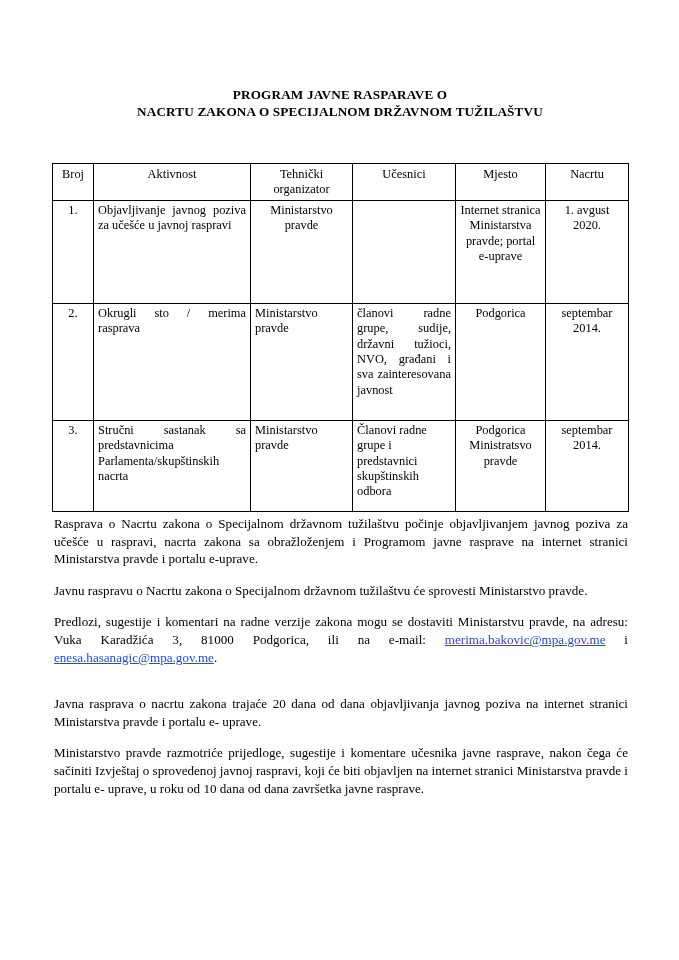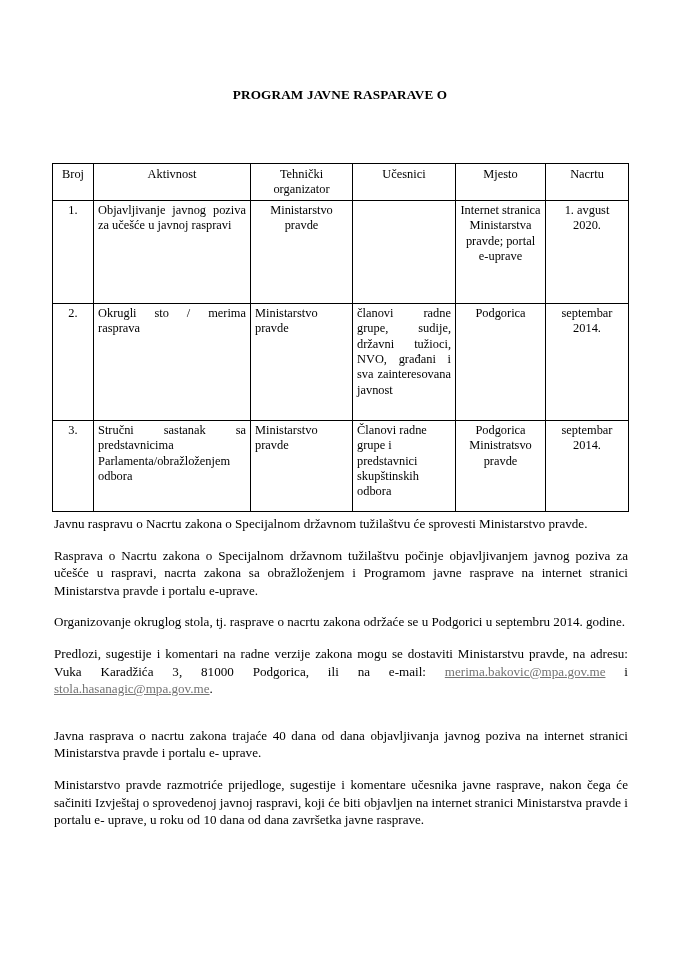--- a/index.html
+++ b/index.html
@@ -87,31 +87,32 @@
   }
   .para {
     text-align: justify;
     text-justify: inter-word;
     margin: 0 0 14px 0;
   }
   .para:last-child { margin-bottom: 12px; }
   .para.gap-big { margin-bottom: 29px; }
 
   .mail-link {
-    color: #737373;
+    color: #1d4ed8;
     text-decoration: underline;
   }
 </style>
 </head>
 <body>
 
 <div class="page">
 
   <div class="title-block">
     <span class="title-line">PROGRAM JAVNE RASPARAVE O</span>
+    <span class="title-line">NACRTU ZAKONA O SPECIJALNOM DRŽAVNOM TUŽILAŠTVU</span>
   </div>
 
   <table class="program-table">
     <colgroup>
       <col class="col-broj">
         <col class="col-aktivnost">
         <col class="col-tehnicki">
       <col class="col-ucesnici">
         <col class="col-mjesto">
         <col class="col-datum">
@@ -138,38 +139,37 @@
       <tr class="r2">
         <td class="c-center bold">2.</td>
         <td class="c-just">Okrugli sto / merima rasprava</td>
         <td class="c-left">Ministarstvo pravde</td>
         <td class="c-just">članovi radne grupe, sudije, državni tužioci, NVO, građani i sva zainteresovana javnost</td>
         <td class="c-center">Podgorica</td>
         <td class="c-center">septembar 2014.</td>
       </tr>
       <tr class="r3">
         <td class="c-center bold">3.</td>
-        <td class="c-just">Stručni sastanak sa predstavnicima Parlamenta/obražloženjem odbora</td>
+        <td class="c-just">Stručni sastanak sa predstavnicima Parlamenta/skupštinskih nacrta</td>
         <td class="c-left">Ministarstvo pravde</td>
         <td class="c-left">Članovi radne grupe i predstavnici skupštinskih odbora</td>
         <td class="c-center">Podgorica Ministratsvo pravde</td>
         <td class="c-center">septembar 2014.</td>
       </tr>
     </tbody>
   </table>
 
   <div class="body-block">
 
+    <p class="para">Rasprava o Nacrtu zakona o Specijalnom državnom tužilaštvu počinje objavljivanjem javnog poziva za učešće u raspravi, nacrta zakona sa obražloženjem i Programom javne rasprave na internet stranici Ministarstva pravde i portalu e-uprave.</p>
+
     <p class="para">Javnu raspravu o Nacrtu zakona o Specijalnom državnom tužilaštvu će sprovesti Ministarstvo pravde.</p>
 
-    <p class="para">Rasprava o Nacrtu zakona o Specijalnom državnom tužilaštvu počinje objavljivanjem javnog poziva za učešće u raspravi, nacrta zakona sa obražloženjem i Programom javne rasprave na internet stranici Ministarstva pravde i portalu e-uprave.</p>
 
-    <p class="para">Organizovanje okruglog stola, tj. rasprave o nacrtu zakona održaće se u Podgorici u septembru 2014. godine.</p>
+    <p class="para gap-big"><span>Predlozi, sugestije i komentari na radne verzije zakona mogu se dostaviti Ministarstvu pravde, na adresu: Vuka Karadžića 3, 81000 Podgorica, ili na e-mail: </span><a class="mail-link" href="#">merima.bakovic@mpa.gov.me</a><span> i </span><a class="mail-link" href="#">enesa.hasanagic@mpa.gov.me</a><span>.</span></p>
 
-    <p class="para gap-big"><span>Predlozi, sugestije i komentari na radne verzije zakona mogu se dostaviti Ministarstvu pravde, na adresu: Vuka Karadžića 3, 81000 Podgorica, ili na e-mail: </span><a class="mail-link" href="#">merima.bakovic@mpa.gov.me</a><span> i </span><a class="mail-link" href="#">stola.hasanagic@mpa.gov.me</a><span>.</span></p>
-
-    <p class="para">Javna rasprava o nacrtu zakona trajaće 40 dana od dana objavljivanja javnog poziva na internet stranici Ministarstva pravde i portalu e- uprave.</p>
+    <p class="para">Javna rasprava o nacrtu zakona trajaće 20 dana od dana objavljivanja javnog poziva na internet stranici Ministarstva pravde i portalu e- uprave.</p>
 
     <p class="para">Ministarstvo pravde razmotriće prijedloge, sugestije i komentare učesnika javne rasprave, nakon čega će sačiniti Izvještaj o sprovedenoj javnoj raspravi, koji će biti objavljen na internet stranici Ministarstva pravde i portalu e- uprave, u roku od 10 dana od dana završetka javne rasprave.</p>
 
   </div>
 
 </div>
 
 </body></html>

